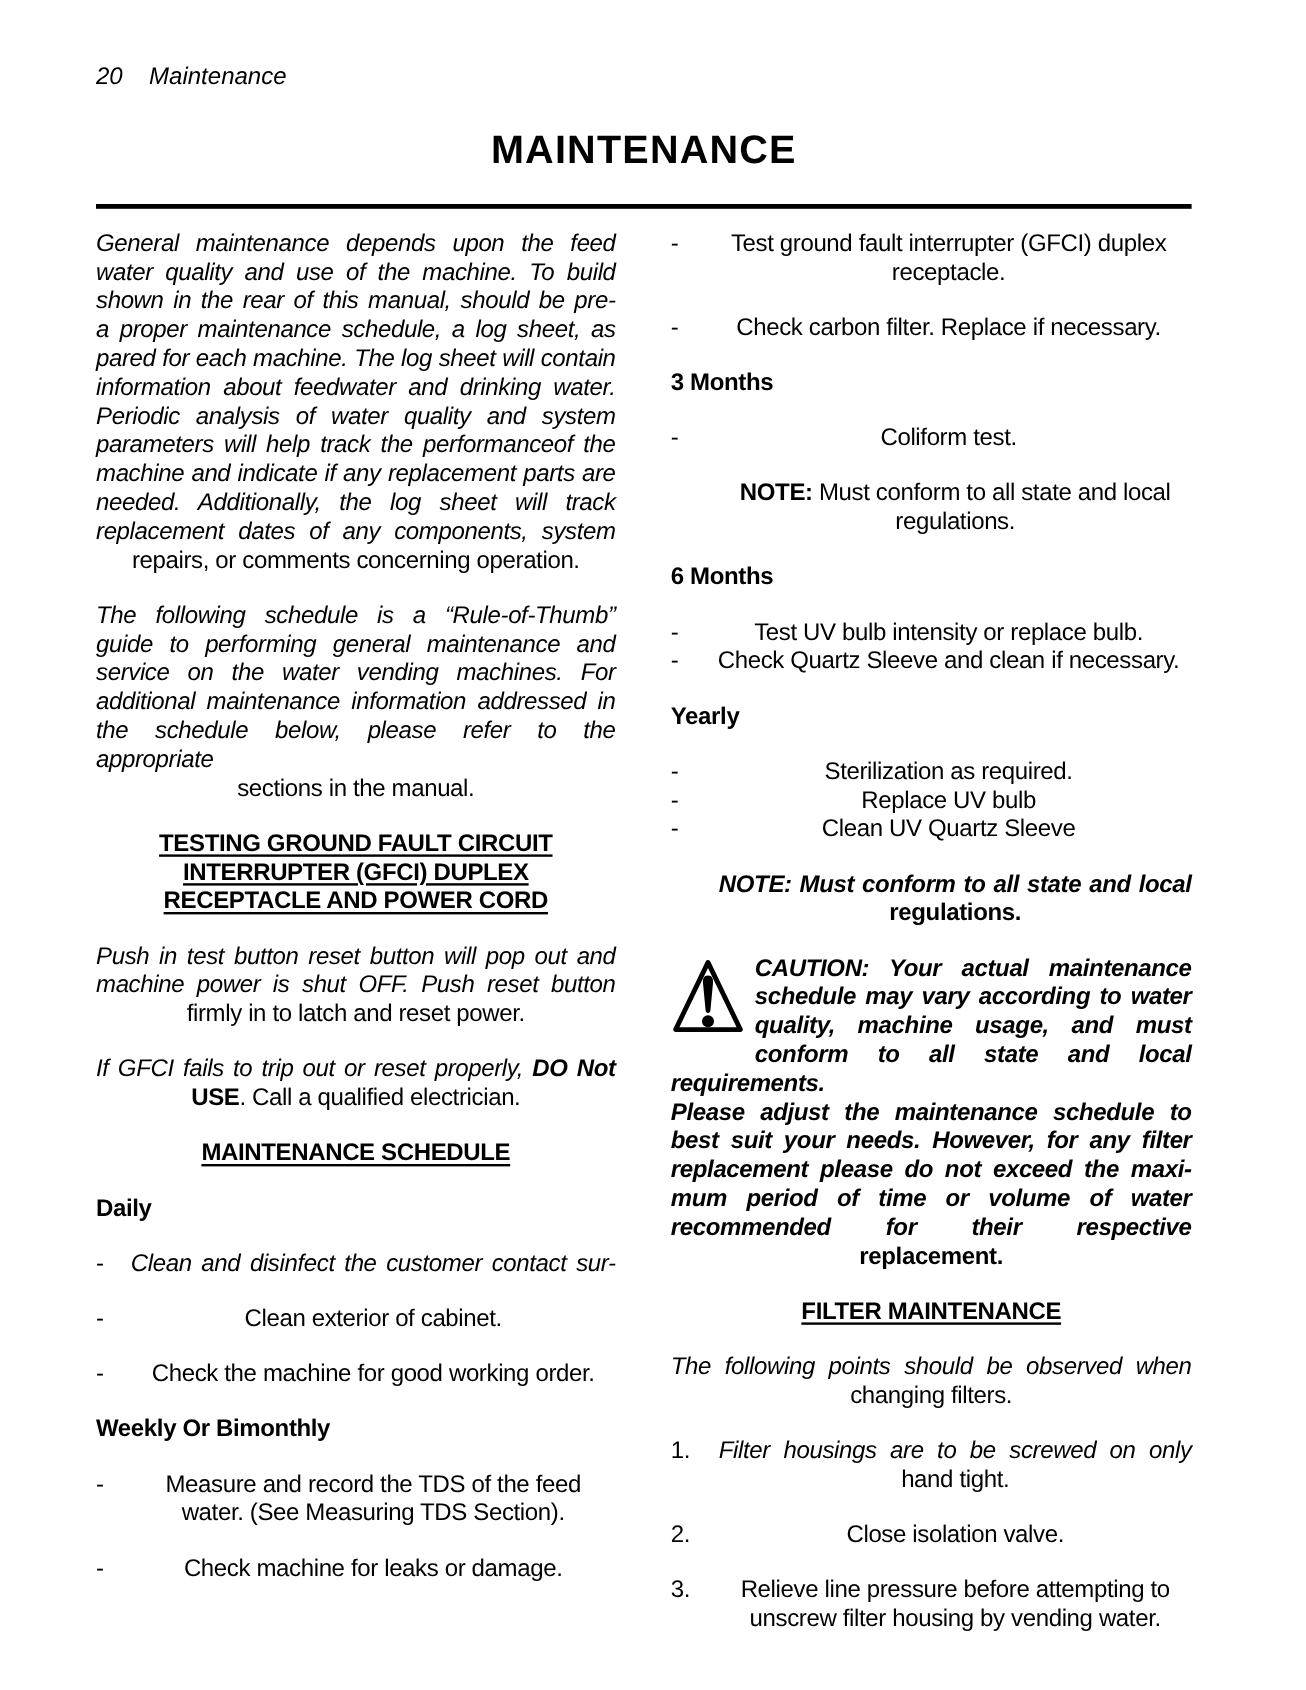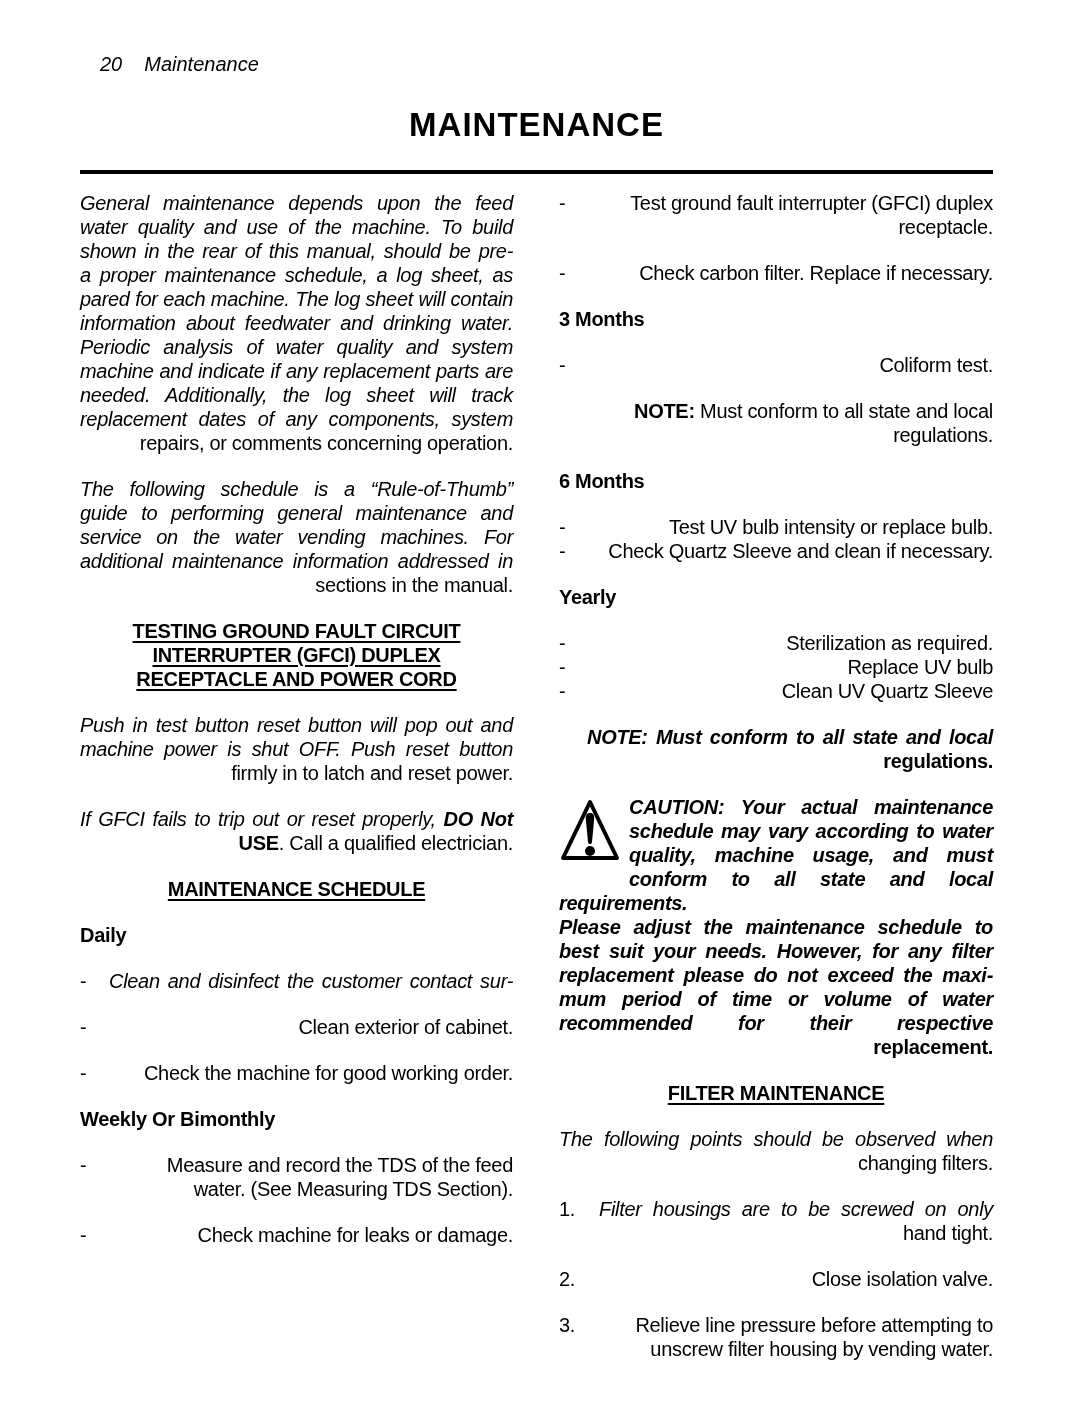--- a/index.html
+++ b/index.html
@@ -13,21 +13,20 @@
     font-size: 20px;
     line-height: 24px;
     overflow: hidden;
   }
   .runhead {
     position: absolute;
     left: 80px;
     top: 52px;
     font-style: italic;
     font-size: 20px;
-    margin-left: 20px;
   }
   .runhead .sec { margin-left: 22px; }
   .doc-title {
     position: absolute;
     left: 80px;
     top: 106px;
     width: 913px;
     text-align: center;
     font-weight: bold;
     font-size: 33px;
@@ -41,34 +40,34 @@
     width: 913px;
     height: 4px;
     background: #000000;
   }
   .col { position: absolute; top: 191px; letter-spacing: -0.3px; }
   .col-left  { left: 80px;  width: 433px; }
   .col-right { left: 559px; width: 434px; }
 
   .block { margin: 0 0 22px 0; }
   .jl { text-align: justify; text-align-last: justify; font-style: italic; }
-  .ll { text-align: right; white-space: nowrap; }
+  .ll { text-align: center; white-space: nowrap; }
   .center { text-align: center; }
   .b, .h { font-weight: bold; }
   .u {
     text-decoration: underline;
     text-decoration-thickness: 2px;
     text-underline-offset: 3px;
   }
   .li { display: flex; }
   .li .marker { flex: 0 0 29px; }
   .li.numbered .marker { flex: 0 0 40px; }
   .li .txt { flex: 1 1 auto; min-width: 0; }
   .tight-list .li { margin: 0; }
-  .note { margin-left: 28px; }
+  .note { margin-left: 40px; }
   .caution { font-weight: bold; }
   .caution .tri {
     float: left;
     width: 62px;
     height: 72px;
     margin: 2px 8px 2px 0;
   }
 </style>
 </head>
 <body>
@@ -86,31 +85,33 @@
   <div class="col col-left">
 
     <div class="block">
       <div class="jl">General maintenance depends upon the feed</div>
       <div class="jl">water quality and use of the machine. To build</div>
       <div class="jl">shown in the rear of this manual, should be pre-</div>
       <div class="jl">a proper maintenance schedule, a log sheet, as</div>
       <div class="jl">pared for each machine. The log sheet will contain</div>
       <div class="jl">information about feedwater and drinking water.</div>
       <div class="jl">Periodic analysis of water quality and system</div>
+      <div class="jl">parameters will help track the performanceof the</div>
       <div class="jl">machine and indicate if any replacement parts are</div>
       <div class="jl">needed. Additionally, the log sheet will track</div>
       <div class="jl">replacement dates of any components, system</div>
       <div class="ll">repairs, or comments concerning operation.</div>
     </div>
 
     <div class="block">
       <div class="jl">The following schedule is a “Rule-of-Thumb”</div>
       <div class="jl">guide to performing general maintenance and</div>
       <div class="jl">service on the water vending machines. For</div>
       <div class="jl">additional maintenance information addressed in</div>
+      <div class="jl">the schedule below, please refer to the appropriate</div>
       <div class="ll">sections in the manual.</div>
     </div>
 
     <div class="block h center">
       <div><span class="u">TESTING GROUND FAULT CIRCUIT</span></div>
       <div><span class="u">INTERRUPTER (GFCI) DUPLEX</span></div>
       <div><span class="u">RECEPTACLE AND POWER CORD</span></div>
     </div>
 
     <div class="block">

